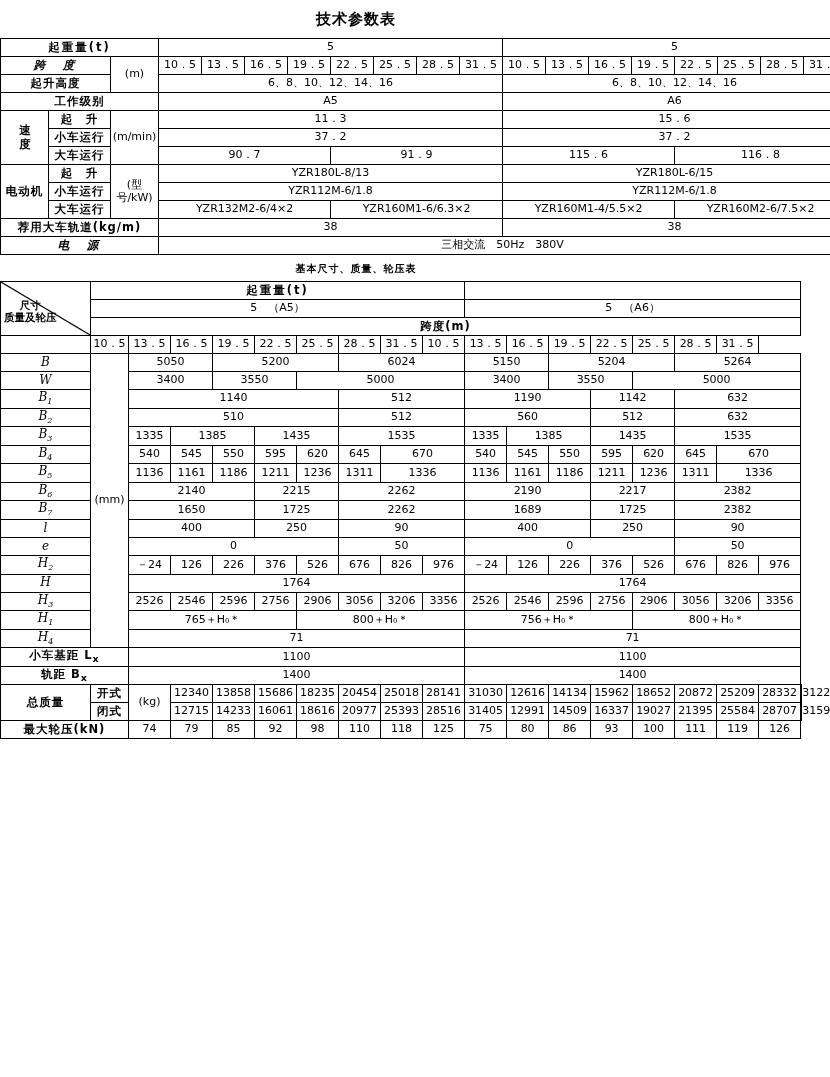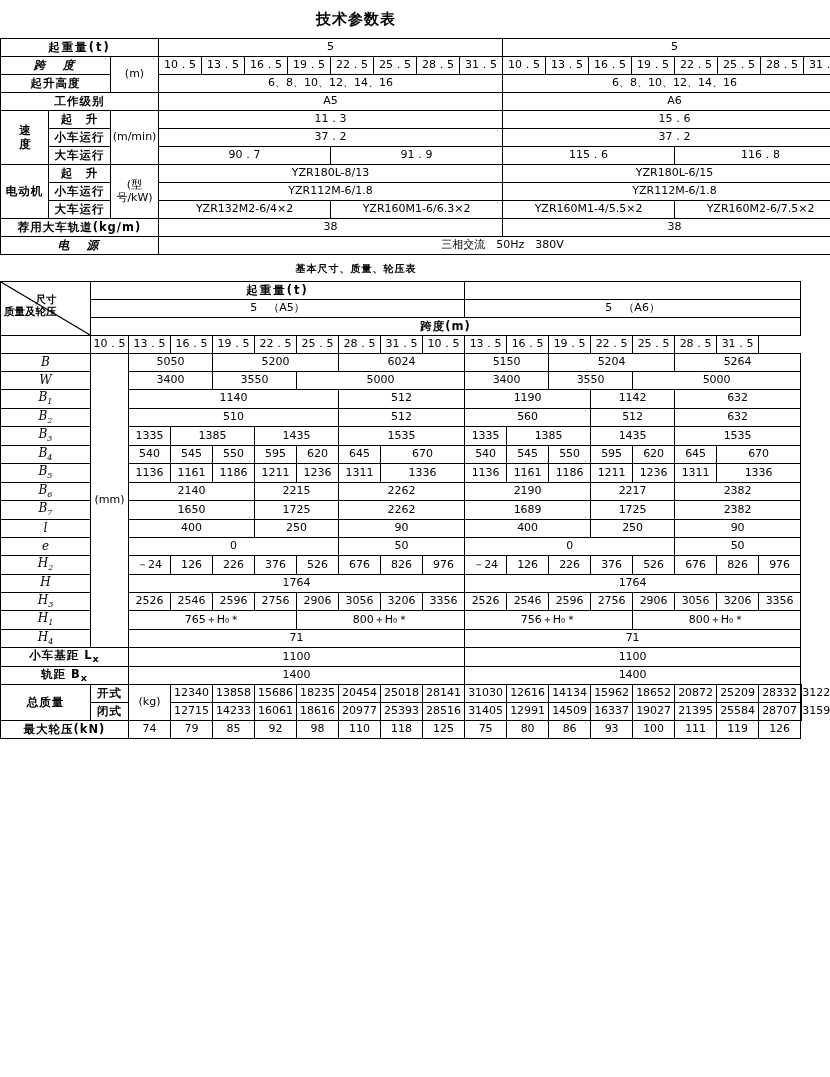--- a/index.html
+++ b/index.html
@@ -56,21 +56,21 @@
   .diag{
     position:relative;
     height:46px;
     padding:0;
     overflow:hidden;
   }
   .diag .ln{
     position:absolute;left:0;top:0;width:100%;height:100%;
   }
   .diag .tl{
-    position:absolute;left:3px;bottom:18px;font-size:10.5px;font-weight:bold;text-align:right;line-height:1.15;
+    position:absolute;left:3px;bottom:12px;font-size:10.5px;font-weight:bold;text-align:center;line-height:1.15;
   }
   .unitcell{font-size:11px;}
 </style>
 </head>
 <body>
 
 <div class="page">
 
   <div class="title">技术参数表</div>
 

